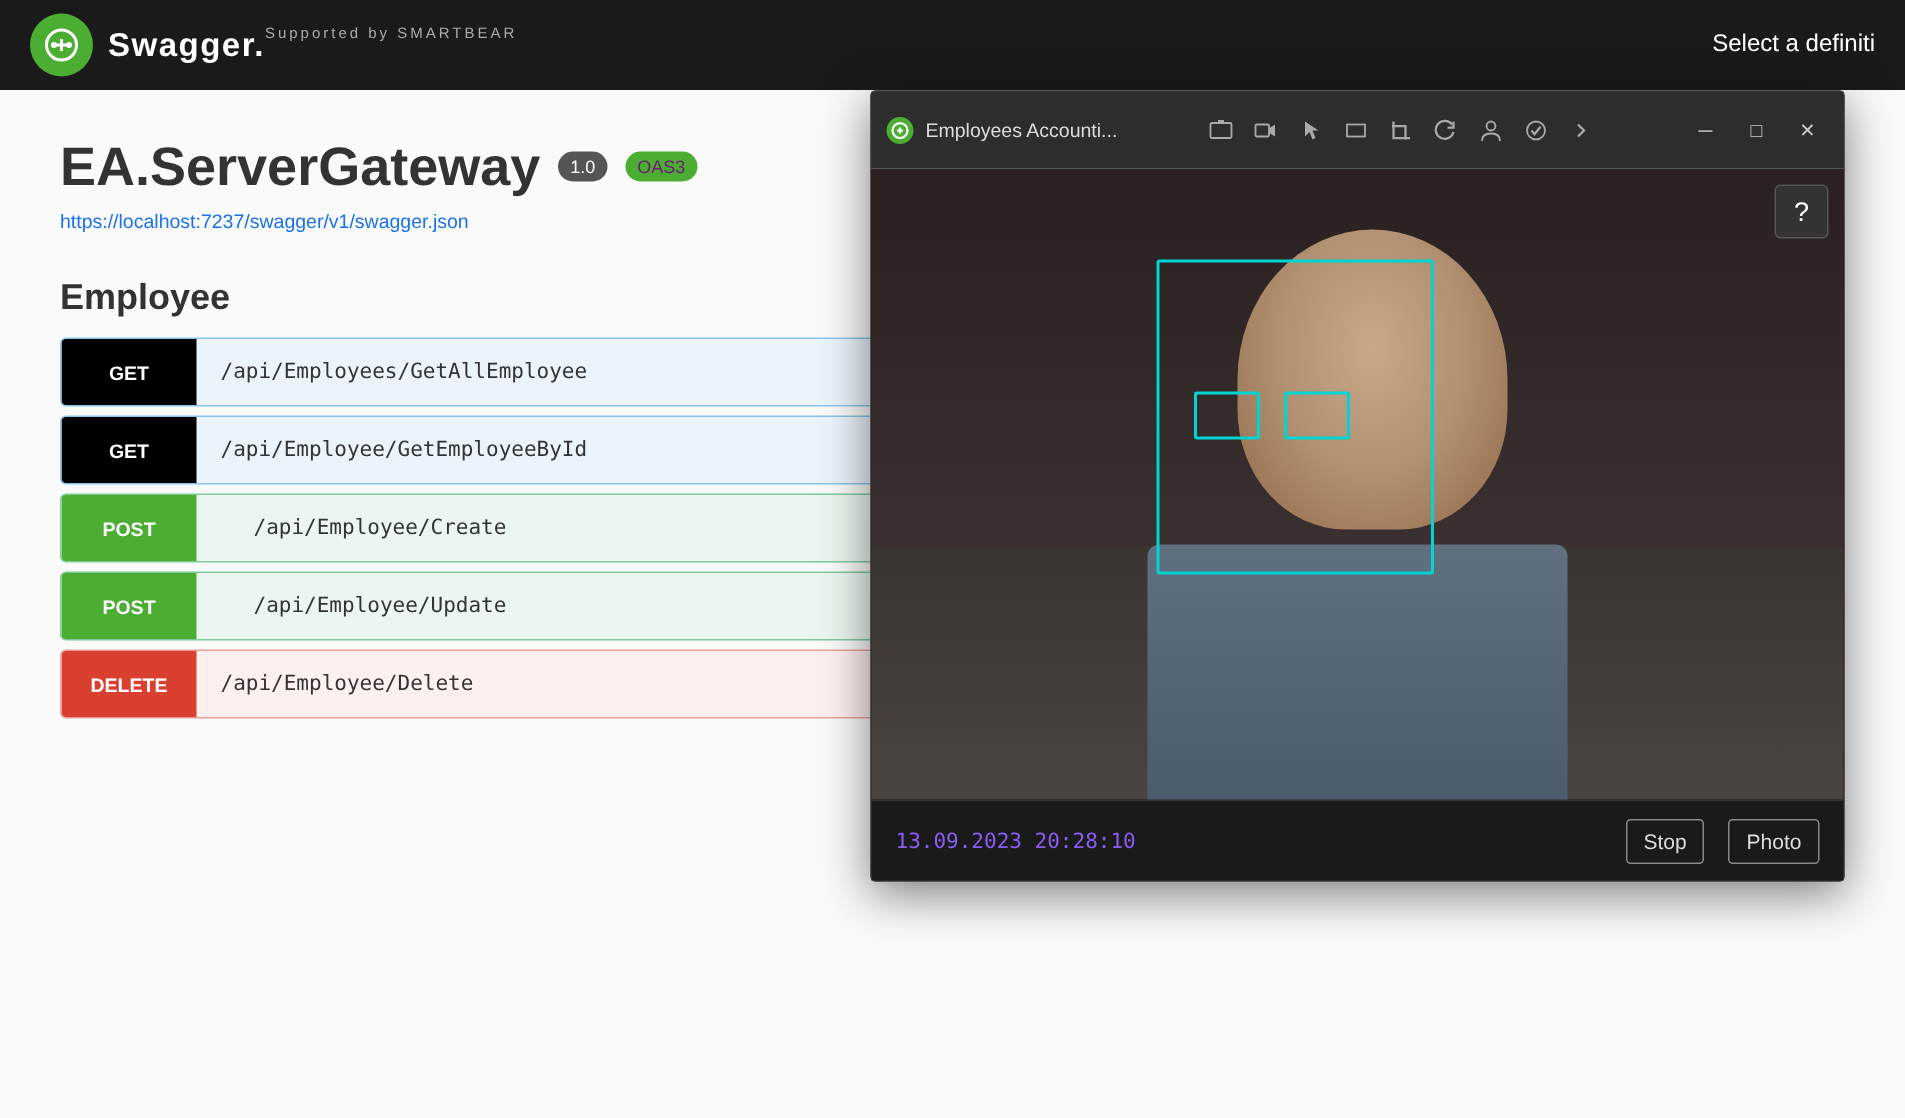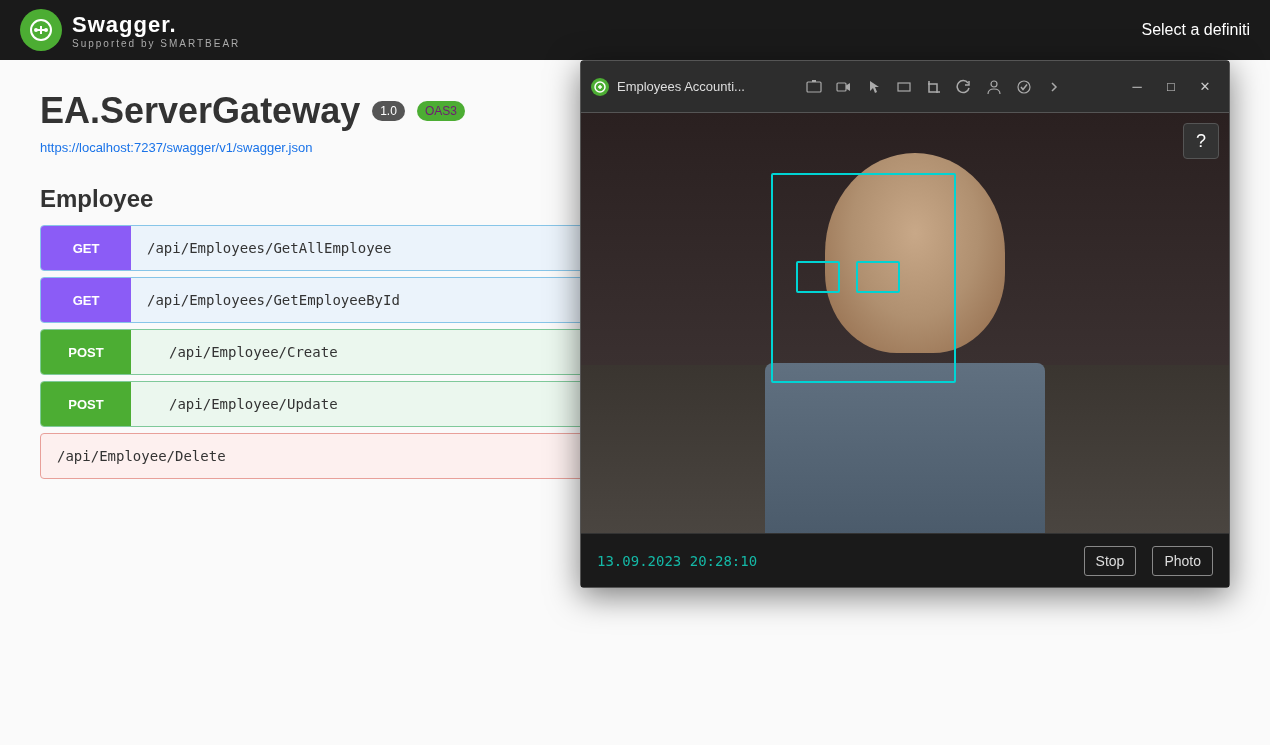--- a/index.html
+++ b/index.html
@@ -31,21 +31,21 @@
       border-radius: 50%;
       display: flex;
       align-items: center;
       justify-content: center;
       color: white;
       font-weight: bold;
       font-size: 18px;
     }
     .logo-text {
       display: flex;
-      flex-direction: column;
+      flex-direction: row;
     }
     .logo-name {
       color: white;
       font-size: 22px;
       font-weight: bold;
       letter-spacing: 1px;
     }
     .logo-sub {
       color: #aaa;
       font-size: 10px;
@@ -133,21 +133,21 @@
       min-width: 90px;
       height: 100%;
       display: flex;
       align-items: center;
       justify-content: center;
       font-weight: bold;
       font-size: 13px;
       color: white;
       text-transform: uppercase;
     }
-    .method-badge.get { background: #8b5cf6; }
+    .method-badge.get { background: #000000; }
     .method-badge.post { background: #4cad33; }
     .method-badge.delete { background: #d94030; }
 
     .endpoint-path {
       padding: 0 16px;
       font-size: 14px;
       color: #333;
       font-family: monospace;
     }
 
@@ -279,21 +279,21 @@
     .window-bottom {
       background: #1a1a1a;
       height: 54px;
       display: flex;
       align-items: center;
       justify-content: space-between;
       padding: 0 16px;
       border-top: 1px solid #333;
     }
     .timestamp {
-      color: #14b8a6;
+      color: #8b5cf6;
       font-size: 14px;
       font-family: monospace;
     }
     .bottom-btns {
       display: flex;
       gap: 16px;
     }
     .action-btn {
       background: #1a1a1a;
       border: 1px solid #888;
@@ -336,34 +336,35 @@
 
   <div class="section-title">Employee</div>
 
   <div class="endpoint-row get">
     <div class="method-badge get">GET</div>
     <span class="endpoint-path">/api/Employees/GetAllEmployee</span>
   </div>
 
   <div class="endpoint-row get">
     <div class="method-badge get">GET</div>
-    <span class="endpoint-path">/api/Employees/GetEmployeeById</span>
+    <span class="endpoint-path">/api/Employee/GetEmployeeById</span>
   </div>
 
   <div class="endpoint-row post">
     <div class="method-badge post">POST</div>
     <span class="endpoint-path">/api/Employee/Create</span>
   </div>
 
   <div class="endpoint-row post">
     <div class="method-badge post">POST</div>
     <span class="endpoint-path">/api/Employee/Update</span>
   </div>
 
   <div class="endpoint-row delete">
+    <div class="method-badge delete">DELETE</div>
     <span class="endpoint-path">/api/Employee/Delete</span>
   </div>
 
   <div class="floating-window">
 
     <div class="window-titlebar">
       <div class="window-title-left">
         <div class="window-title-icon">
           <svg width="12" height="12" viewBox="0 0 12 12" fill="none">
             <circle cx="6" cy="6" r="5" stroke="white" stroke-width="1.5"></circle>

